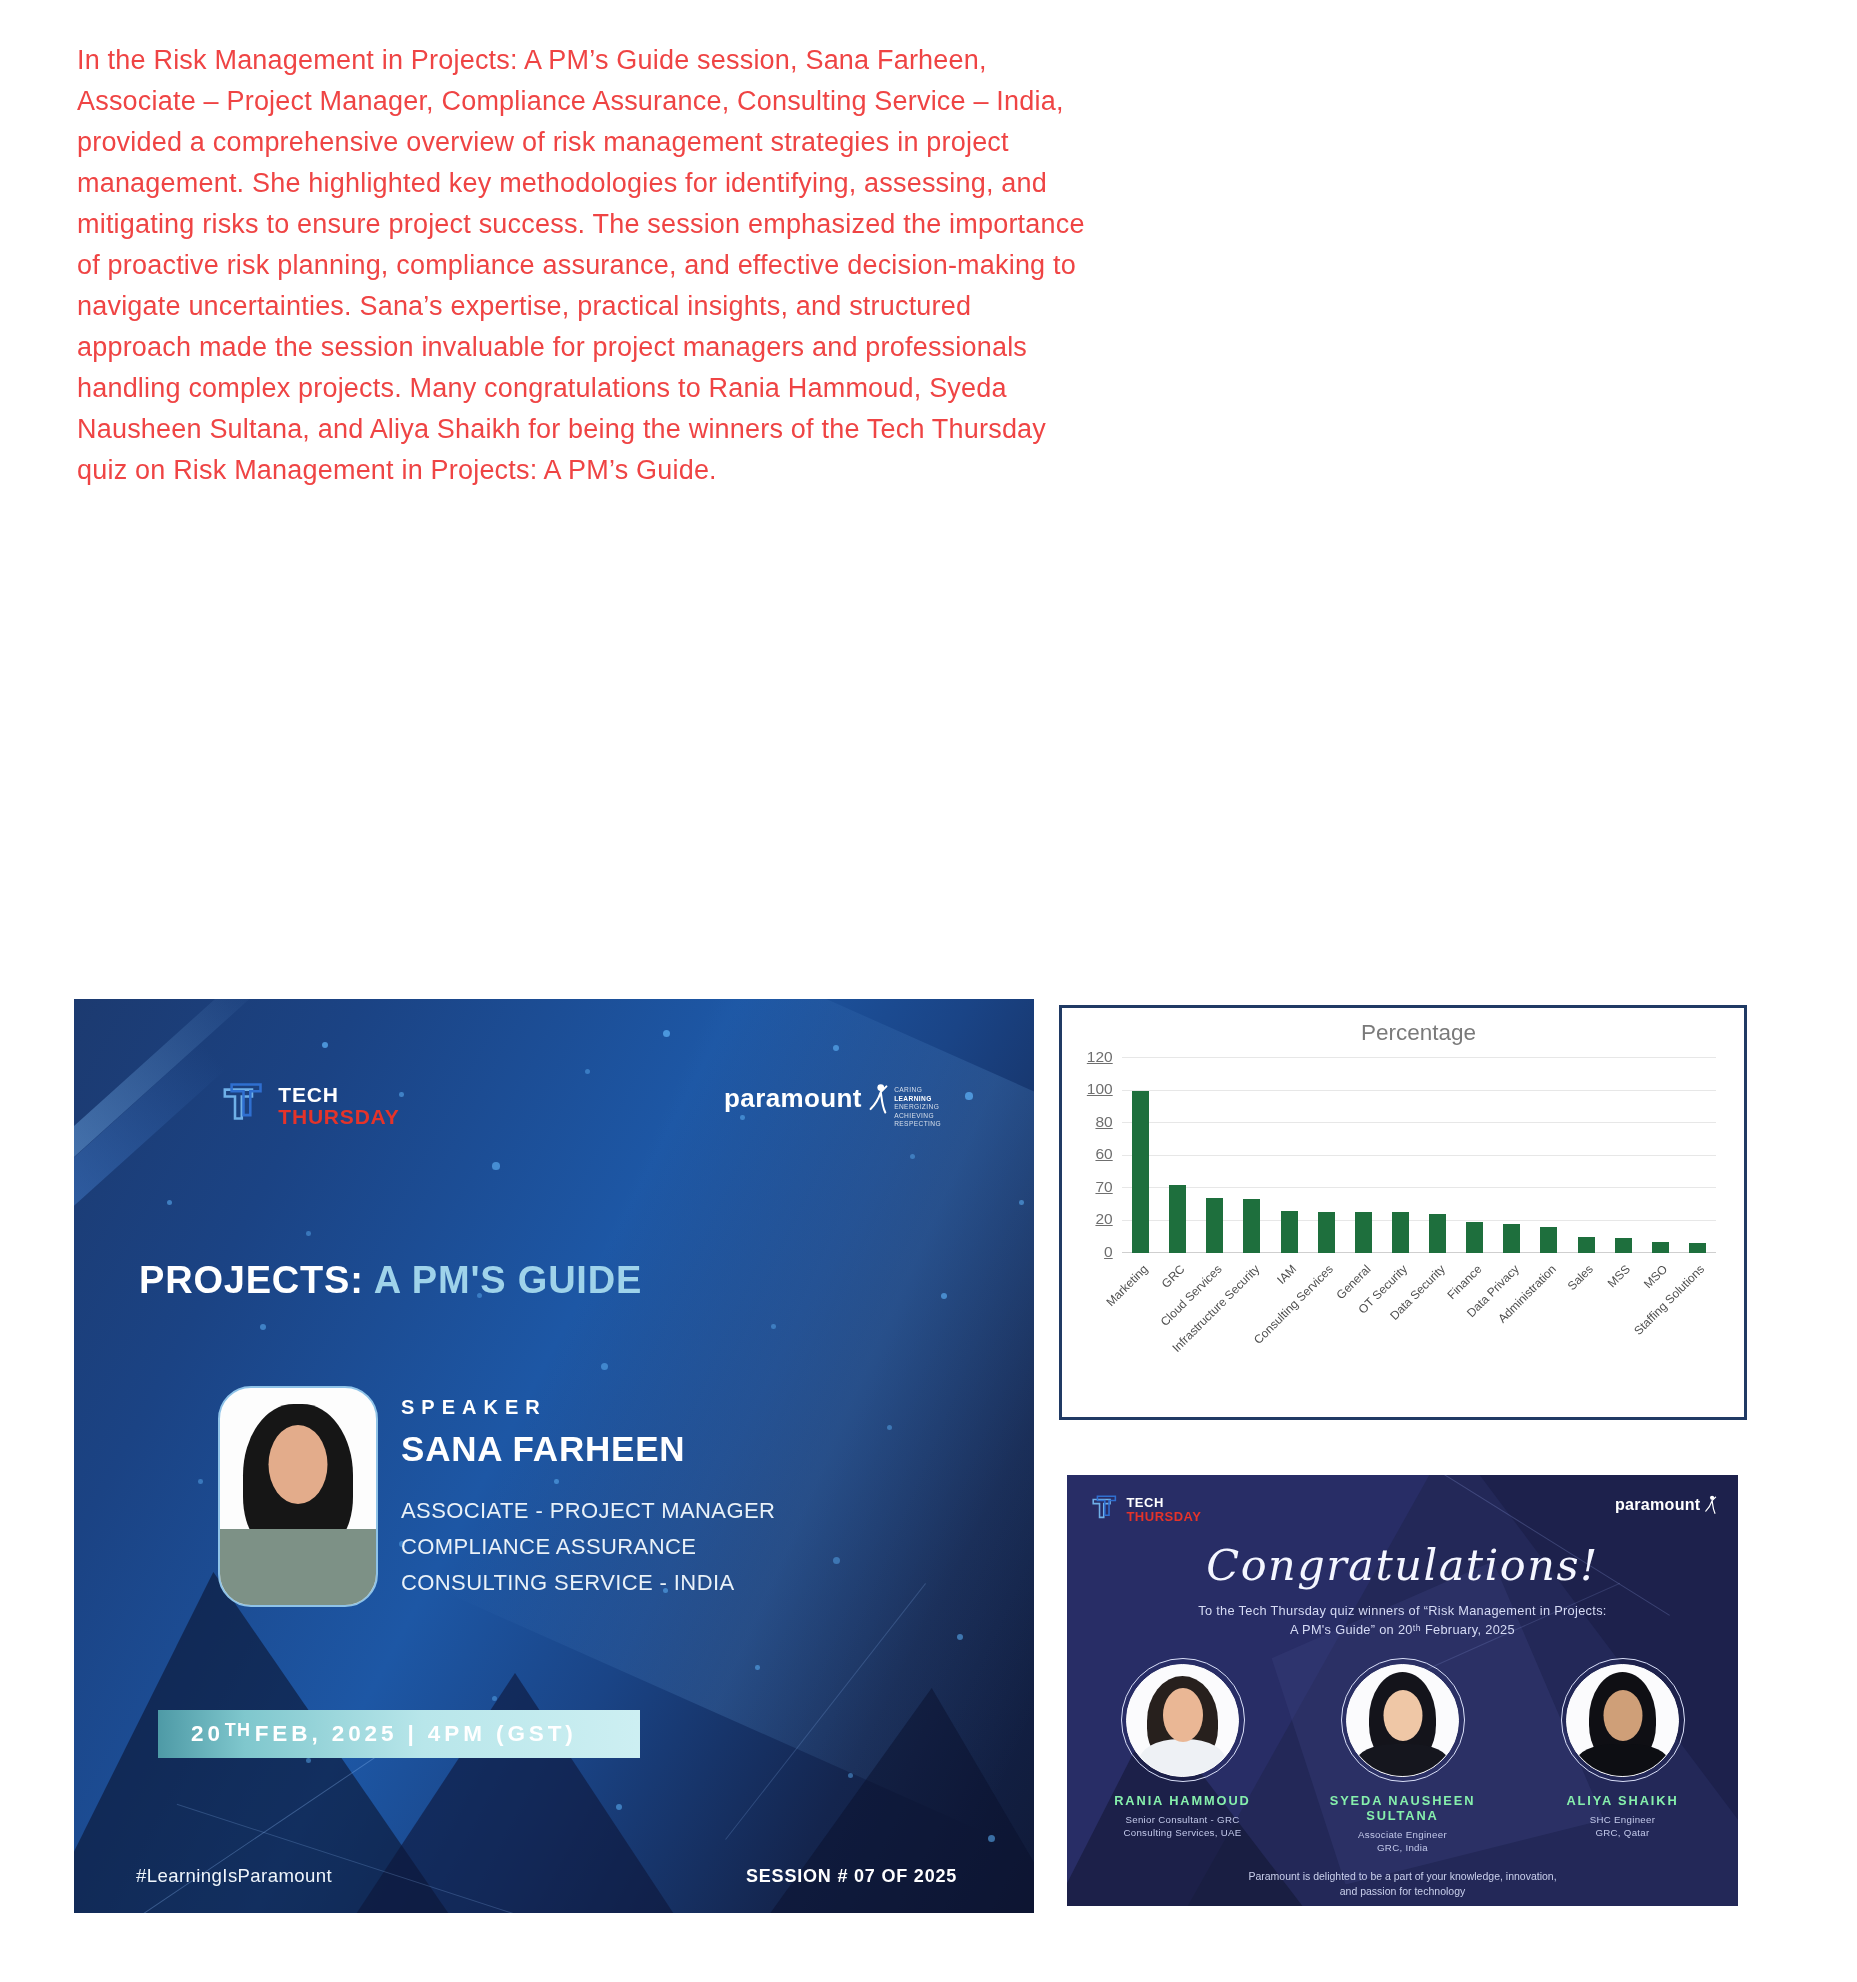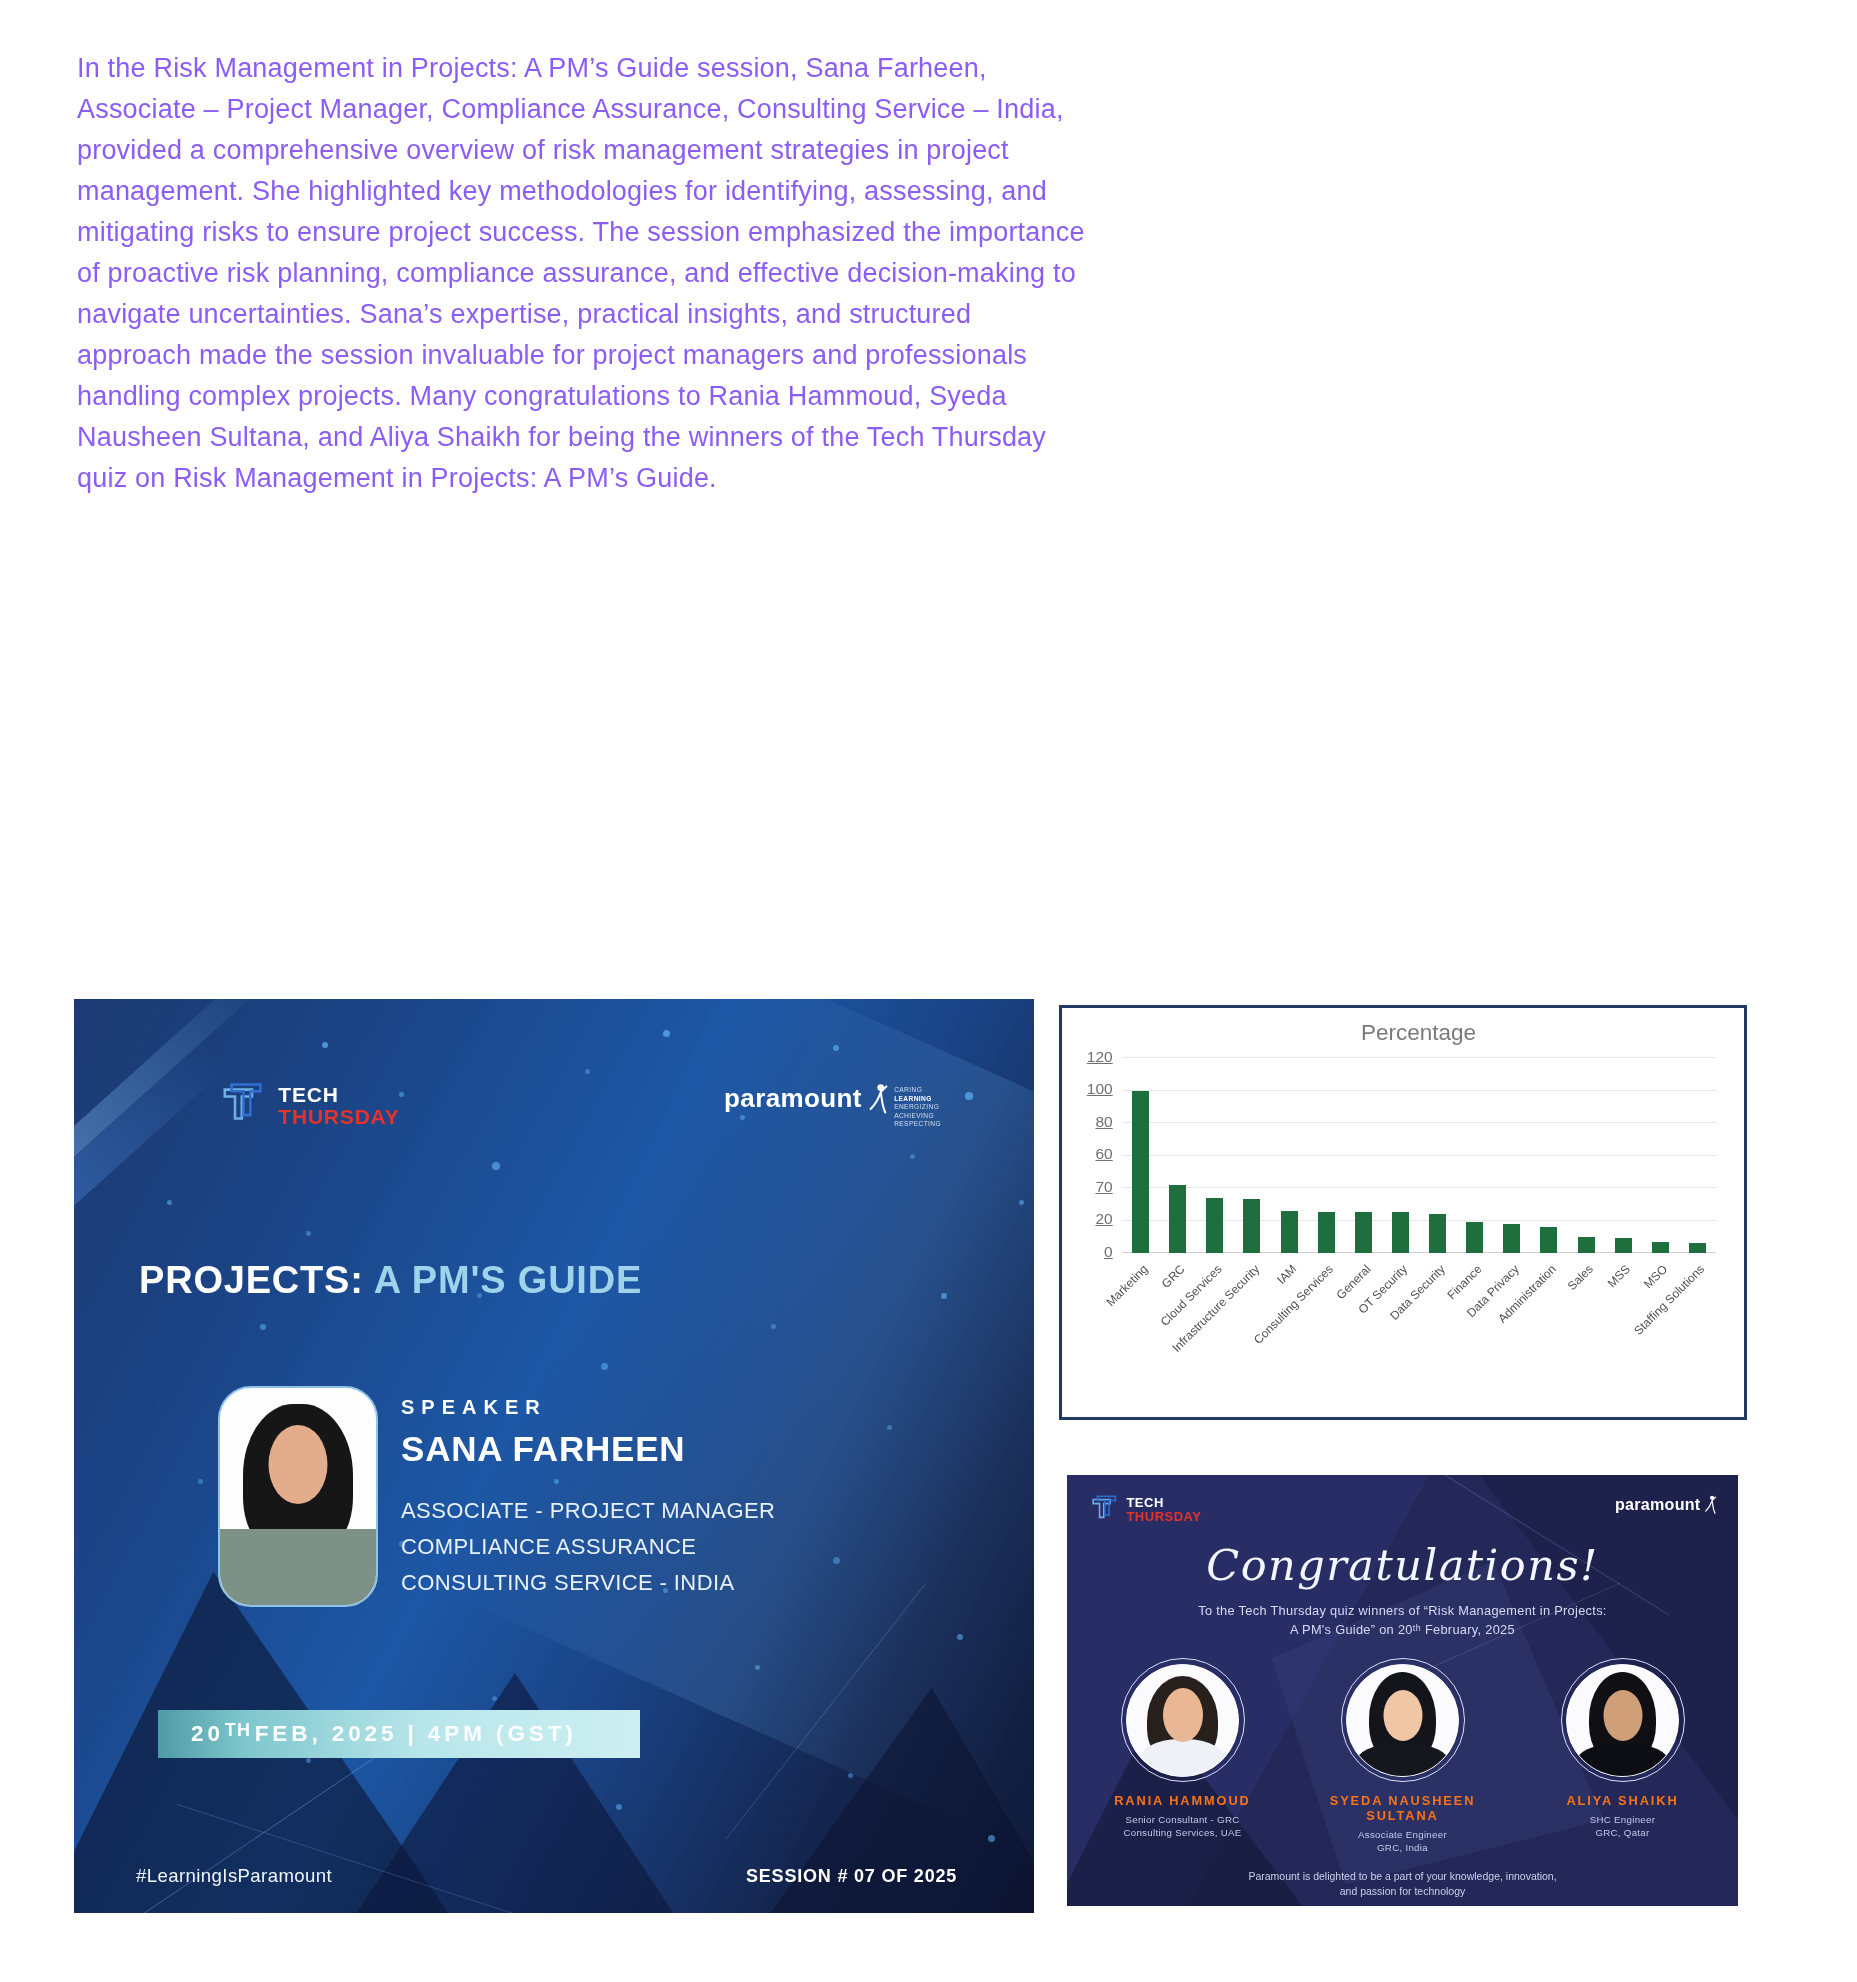--- a/index.html
+++ b/index.html
@@ -5,23 +5,22 @@
   * { margin:0; padding:0; box-sizing:border-box; }
   html,body { background:#ffffff; }
   .page {
     position:relative; width:1858px; height:1983px; background:#ffffff;
     font-family:"Liberation Sans", sans-serif; overflow:hidden;
   }
 
   
   .article {
     position:absolute; left:77px; top:40px; width:1011px;
-    font-size:27px; line-height:41px; color:#8b5cf6; letter-spacing:0.2px;
+    font-size:27px; line-height:41px; color:#ef4444; letter-spacing:0.2px;
     font-weight:400;
-    margin-top:8px;
   }
 
   
   .poster {
     position:absolute; left:74px; top:999px; width:960px; height:914px;
     background:linear-gradient(118deg,#1c3a70 0%,#1b4384 20%,#1d57a5 46%,#1a4486 62%,#14254e 82%,#101a38 100%);
     overflow:hidden; color:#fff;
   }
   .deco { position:absolute; pointer-events:none; }
   .stripe1 { left:-46px; top:54px; width:263px; height:23px; transform:rotate(-42deg); background:linear-gradient(90deg,rgba(120,180,240,.45),rgba(120,180,240,0)); }
@@ -114,21 +113,21 @@
   .body { position:absolute; }
   .av0 .head-bg { top:11px; left:20px; right:20px; height:90px; background:#27201d; border-radius:50% 50% 42% 42%; }
   .av0 .face { top:23px; width:40px; height:54px; background:#eab795; }
   .av0 .body { bottom:-11px; left:12.4px; right:12.4px; height:48px; background:#eef1f5; border-radius:46% 46% 0 0; }
   .av1 .head-bg { top:7.7px; left:22px; right:22px; height:94px; background:#14141b; border-radius:50% 50% 44% 44%; }
   .av1 .face { top:25px; width:39px; height:51px; background:#efc7a6; }
   .av1 .body { bottom:-11px; left:9.3px; right:9.3px; height:43px; background:#15161e; border-radius:42% 42% 0 0; }
   .av2 .head-bg { top:7.7px; left:22px; right:22px; height:94px; background:#0f0f14; border-radius:50% 50% 44% 44%; }
   .av2 .face { top:25px; width:39px; height:51px; background:#cf9f78; }
   .av2 .body { bottom:-11px; left:9.3px; right:9.3px; height:43px; background:#0d0e13; border-radius:42% 42% 0 0; }
-  .w-name { margin-top:11px; font-size:12.8px; font-weight:bold; letter-spacing:1.9px; color:#f97316;text-align:center; }
+  .w-name { margin-top:11px; font-size:12.8px; font-weight:bold; letter-spacing:1.9px; color:#86efac;text-align:center; }
   .w-role { margin-top:4.6px; font-size:9.7px; line-height:13px; color:#c3c9ea; letter-spacing:0.3px; }
   .cg-footer { margin-top:15.5px; text-align:center; font-size:10.5px; line-height:14.7px; color:#c9cfeb; }
 </style>
 </head>
 <body>
 
 <div class="page">
 
   <p class="article">In the Risk Management in Projects: A PM’s Guide session, Sana Farheen, Associate – Project Manager, Compliance Assurance, Consulting Service – India, provided a comprehensive overview of risk management strategies in project management. She highlighted key methodologies for identifying, assessing, and mitigating risks to ensure project success. The session emphasized the importance of proactive risk planning, compliance assurance, and effective decision-making to navigate uncertainties. Sana’s expertise, practical insights, and structured approach made the session invaluable for project managers and professionals handling complex projects. Many congratulations to Rania Hammoud, Syeda Nausheen Sultana, and Aliya Shaikh for being the winners of the Tech Thursday quiz on Risk Management in Projects: A PM’s Guide.</p>
 

